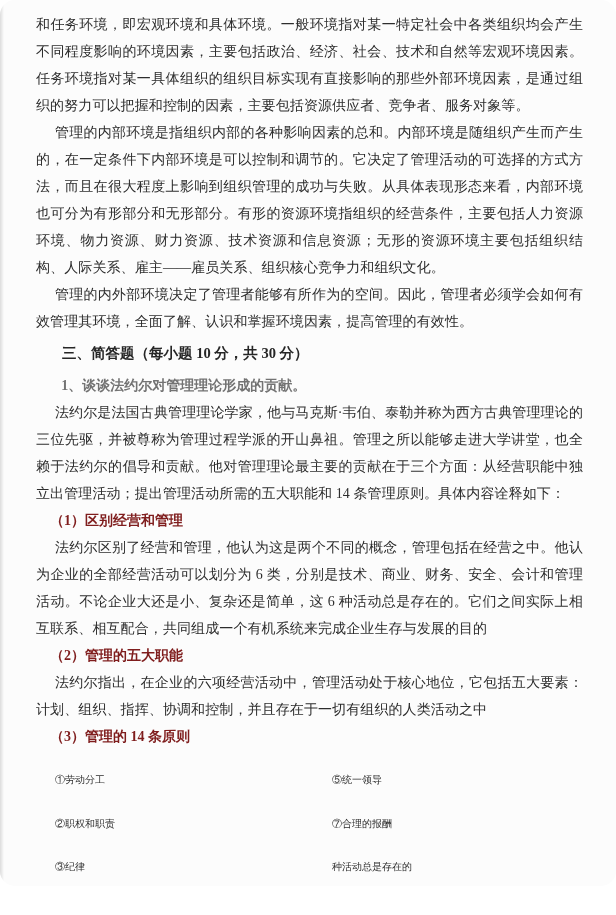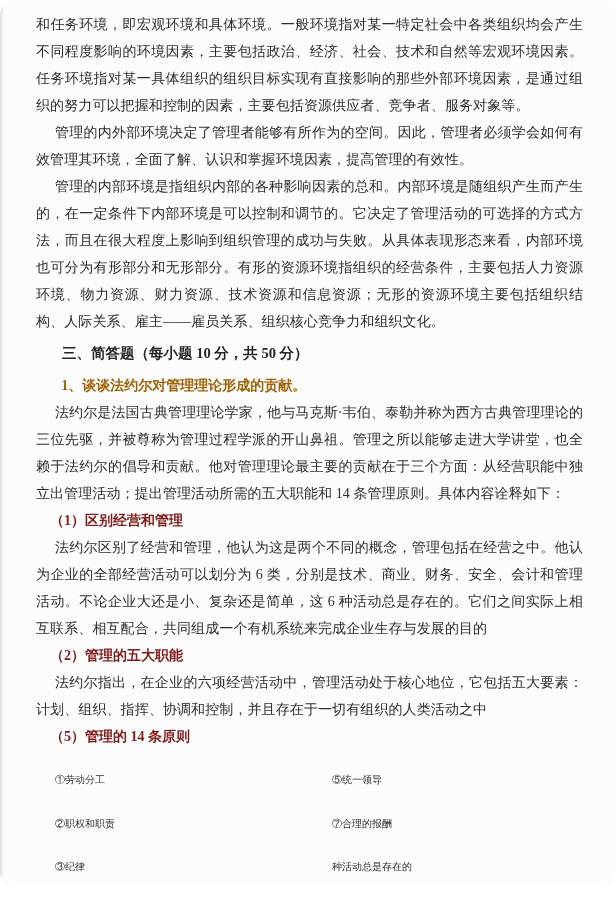--- a/index.html
+++ b/index.html
@@ -42,21 +42,21 @@
     line-height: 27px;
     text-indent: 1.8em;
     color: #262626;
   }
   .h-question {
     margin: 5px 0 0 0;
     font-size: 14px;
     font-weight: bold;
     line-height: 27px;
     text-indent: 1.8em;
-    color: #a16207;
+    color: #737373;
   }
   .h-sub {
     margin: 0;
     font-size: 14px;
     font-weight: bold;
     line-height: 27px;
     text-indent: 1em;
     color: #7f1d1d;
   }
   .principles {
@@ -80,39 +80,39 @@
 </style>
 </head>
 <body>
 
 <div class="page">
   <div class="edge-shadow"></div>
   <div class="content">
 
     <p class="body noindent">和任务环境，即宏观环境和具体环境。一般环境指对某一特定社会中各类组织均会产生不同程度影响的环境因素，主要包括政治、经济、社会、技术和自然等宏观环境因素。任务环境指对某一具体组织的组织目标实现有直接影响的那些外部环境因素，是通过组织的努力可以把握和控制的因素，主要包括资源供应者、竞争者、服务对象等。</p>
 
+    <p class="body">管理的内部环境是指组织内部的各种影响因素的总和。内部环境是随组织产生而产生的，在一定条件下内部环境是可以控制和调节的。它决定了管理活动的可选择的方式方法，而且在很大程度上影响到组织管理的成功与失败。从具体表现形态来看，内部环境也可分为有形部分和无形部分。有形的资源环境指组织的经营条件，主要包括人力资源环境、物力资源、财力资源、技术资源和信息资源；无形的资源环境主要包括组织结构、人际关系、雇主——雇员关系、组织核心竞争力和组织文化。</p>
+
     <p class="body">管理的内外部环境决定了管理者能够有所作为的空间。因此，管理者必须学会如何有效管理其环境，全面了解、认识和掌握环境因素，提高管理的有效性。</p>
 
-    <p class="body">管理的内部环境是指组织内部的各种影响因素的总和。内部环境是随组织产生而产生的，在一定条件下内部环境是可以控制和调节的。它决定了管理活动的可选择的方式方法，而且在很大程度上影响到组织管理的成功与失败。从具体表现形态来看，内部环境也可分为有形部分和无形部分。有形的资源环境指组织的经营条件，主要包括人力资源环境、物力资源、财力资源、技术资源和信息资源；无形的资源环境主要包括组织结构、人际关系、雇主——雇员关系、组织核心竞争力和组织文化。</p>
-
-    <h3 class="h-section">三、简答题（每小题 10 分，共 50 分）</h3>
+    <h3 class="h-section">三、简答题（每小题 10 分，共 30 分）</h3>
 
     <h4 class="h-question">1、谈谈法约尔对管理理论形成的贡献。</h4>
 
     <p class="body">法约尔是法国古典管理理论学家，他与马克斯·韦伯、泰勒并称为西方古典管理理论的三位先驱，并被尊称为管理过程学派的开山鼻祖。管理之所以能够走进大学讲堂，也全赖于法约尔的倡导和贡献。他对管理理论最主要的贡献在于三个方面：从经营职能中独立出管理活动；提出管理活动所需的五大职能和 14 条管理原则。具体内容诠释如下：</p>
 
     <h4 class="h-sub">（1）区别经营和管理</h4>
 
     <p class="body">法约尔区别了经营和管理，他认为这是两个不同的概念，管理包括在经营之中。他认为企业的全部经营活动可以划分为 6 类，分别是技术、商业、财务、安全、会计和管理活动。不论企业大还是小、复杂还是简单，这 6 种活动总是存在的。它们之间实际上相互联系、相互配合，共同组成一个有机系统来完成企业生存与发展的目的</p>
 
     <h4 class="h-sub">（2）管理的五大职能</h4>
 
     <p class="body">法约尔指出，在企业的六项经营活动中，管理活动处于核心地位，它包括五大要素：计划、组织、指挥、协调和控制，并且存在于一切有组织的人类活动之中</p>
 
-    <h4 class="h-sub">（5）管理的 14 条原则</h4>
+    <h4 class="h-sub">（3）管理的 14 条原则</h4>
 
     <div class="principles">
       <div class="col-left">
         <div class="item">①劳动分工</div>
         <div class="item">②职权和职责</div>
         <div class="item">③纪律</div>
       </div>
       <div class="col-right">
         <div class="item">⑤统一领导</div>
         <div class="item">⑦合理的报酬</div>

